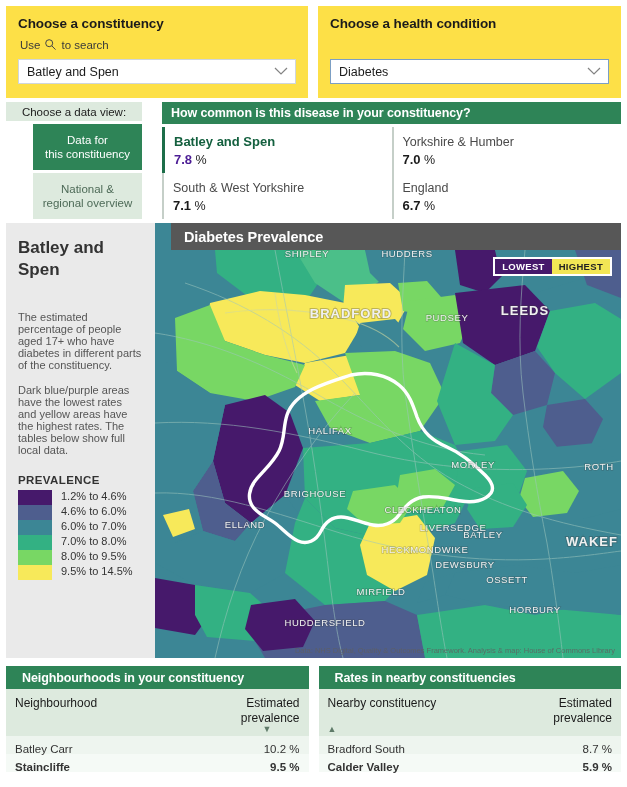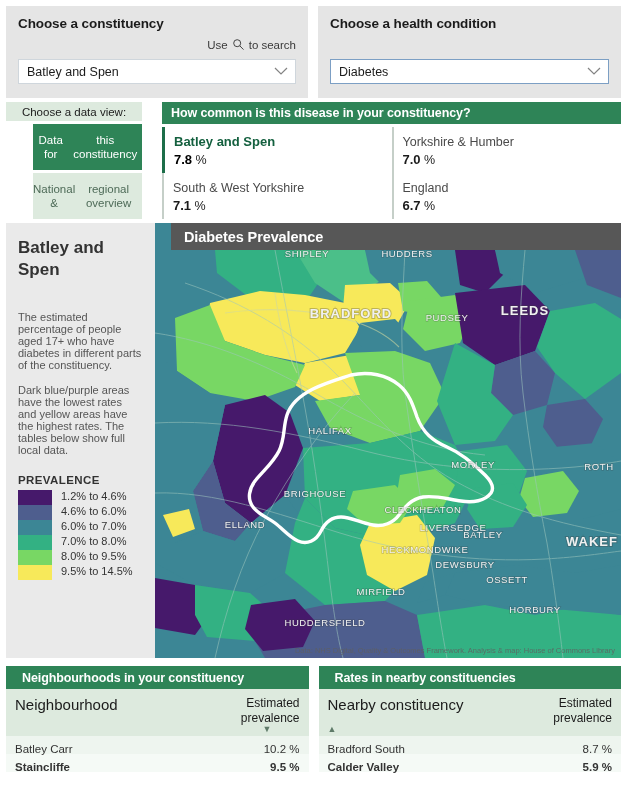--- a/index.html
+++ b/index.html
@@ -7,30 +7,30 @@
     margin: 0; padding: 0;
     width: 627px; height: 787px;
     background: #ffffff;
     font-family: "Liberation Sans", sans-serif;
     overflow: hidden;
   }
   .page { position: relative; width: 627px; height: 787px; }
 
   
   .selectors { display: flex; gap: 10px; padding: 6px 6px 0 6px; }
-  .sel-panel { background: #e5e5e5; padding: 10px 12px 14px 12px; }
+  .sel-panel { background: #fde047; padding: 10px 12px 14px 12px; }
   .sel-left  { width: 304px; }
   .sel-right { width: 305px; }
   .sel-title {
     font-size: 13.5px; font-weight: bold; color: #1b1b1b;
     letter-spacing: -0.1px; margin: 0 0 7px 0;
   }
   .sel-hint {
     font-size: 11.5px; color: #3a3a3a; margin: 0 0 7px 2px;
-    display: flex; align-items: center; gap: 4px; height: 14px; justify-content: flex-end;
+    display: flex; align-items: center; gap: 4px; height: 14px;
   }
   .sel-hint .spacer { height: 14px; display: block; }
   .magnifier { display: inline-block; vertical-align: -2px; }
   .combo {
     background: #ffffff; border: 1px solid #cfd6dc;
     height: 25px; display: flex; align-items: center;
     padding: 0 6px 0 8px; font-size: 12.5px; color: #1b1b1b;
     justify-content: space-between;
   }
   .combo.focused { border: 1px solid #7c9fc4; }
@@ -38,21 +38,21 @@
 
   
   .dv-row { display: flex; gap: 20px; padding: 4px 6px 0 6px; }
   .dv-left { width: 136px; }
   .dv-head {
     background: #ddeade; color: #1b1b1b; font-size: 11.5px;
     height: 19px; display: flex; align-items: center;
     justify-content: center; font-weight: normal;
   }
   .dv-btn {
-    height: 46px; display: flex; flex-direction: row;
+    height: 46px; display: flex; flex-direction: column;
     align-items: center; justify-content: center;
     font-size: 11.5px; line-height: 14px; text-align: center;
     margin-top: 3px;
     margin-left: 27px;
   }
   .dv-btn.active { background: #2e8457; color: #ffffff; }
   .dv-btn.inactive { background: #ddeade; color: #4e6b58; }
 
   .dv-right { flex: 1; }
   .banner {
@@ -64,21 +64,21 @@
   .stat {
     width: 50%; height: 46px; padding-left: 9px;
     display: flex; flex-direction: column; justify-content: center;
   }
   .stat.sep-strong { border-left: 3px solid #1c6e49; }
   .stat.sep-light  { border-left: 2px solid #c5cfc8; }
   .stat .lbl { font-size: 12.5px; color: #4a4a4a; line-height: 16px; }
   .stat .val { font-size: 12.5px; color: #1b1b1b; margin-top: 2px; }
   .stat .val b { font-size: 13px; }
   .stat.primary .lbl { color: #14603f; font-weight: bold; font-size: 13px; }
-  .stat.primary .val b { color: #000000; }
+  .stat.primary .val b { color: #4c1d95; }
 
   
   .map-block { display: flex; margin: 4px 6px 0 6px; height: 435px; }
   .map-side {
     width: 149px; background: #eaeaea; padding: 14px 12px 0 12px;
   }
   .side-title {
     font-size: 17px; font-weight: bold; color: #333333;
     line-height: 22px; margin-bottom: 30px;
   }
@@ -120,21 +120,21 @@
   .tbl { width: 304px; }
   .tbl-head {
     background: #2e8457; color: #ffffff; height: 23px;
     display: flex; align-items: center; padding-left: 16px;
     font-size: 12.5px; font-weight: bold; letter-spacing: -0.1px;
   }
   .tbl-colhead {
     background: #ddeade; display: flex; padding: 7px 9px 4px 9px;
     position: relative; height: 47px;
   }
-  .ch-left { flex: 1; font-size: 15px; color: #1b1b1b; }
+  .ch-left { flex: 1; font-size: 12px; color: #1b1b1b; }
   .ch-right {
     width: 92px; text-align: right; font-size: 12px; color: #1b1b1b;
     line-height: 15px;
   }
   .sort-arrow { position: absolute; font-size: 9px; color: #5e7a68; }
   .tbl-row {
     display: flex; padding: 10px 9px 2px 9px;
     font-size: 11.5px; color: #333333;
     background: #eef5ef; height: 18px; align-items: center;
   }
@@ -381,20 +381,24 @@
           <g class="maplabel" font-size="13" font-weight="bold" letter-spacing="1" text-anchor="middle" stroke="#3a3a3a" stroke-width="2" paint-order="stroke" stroke-opacity="0.3">
             <text x="196" y="95">BRADFORD</text>
             <text x="370" y="92">LEEDS</text>
             <text x="437" y="323">WAKEF</text>
           </g>
         </g>
       </svg>
 
       <div class="map-header">Diabetes Prevalence</div>
 
+      <div class="scale-badge">
+        <span class="lo">LOWEST</span>
+        <span class="hi">HIGHEST</span>
+      </div>
 
       <div class="map-attrib">Data: NHS Digital, Quality &amp; Outcomes Framework. Analysis &amp; map: House of Commons Library</div>
     </div>
   </div>
 
   <div class="tables">
 
     <div class="tbl">
       <div class="tbl-head">Neighbourhoods in your constituency</div>
       <div class="tbl-colhead">

